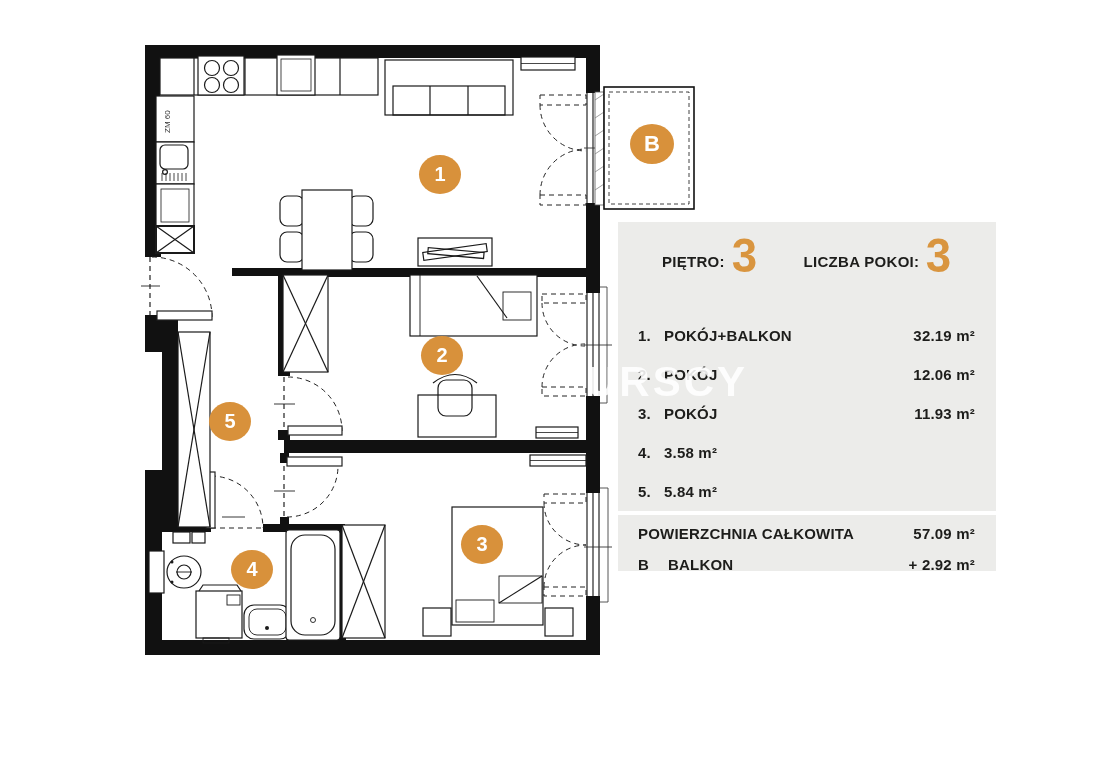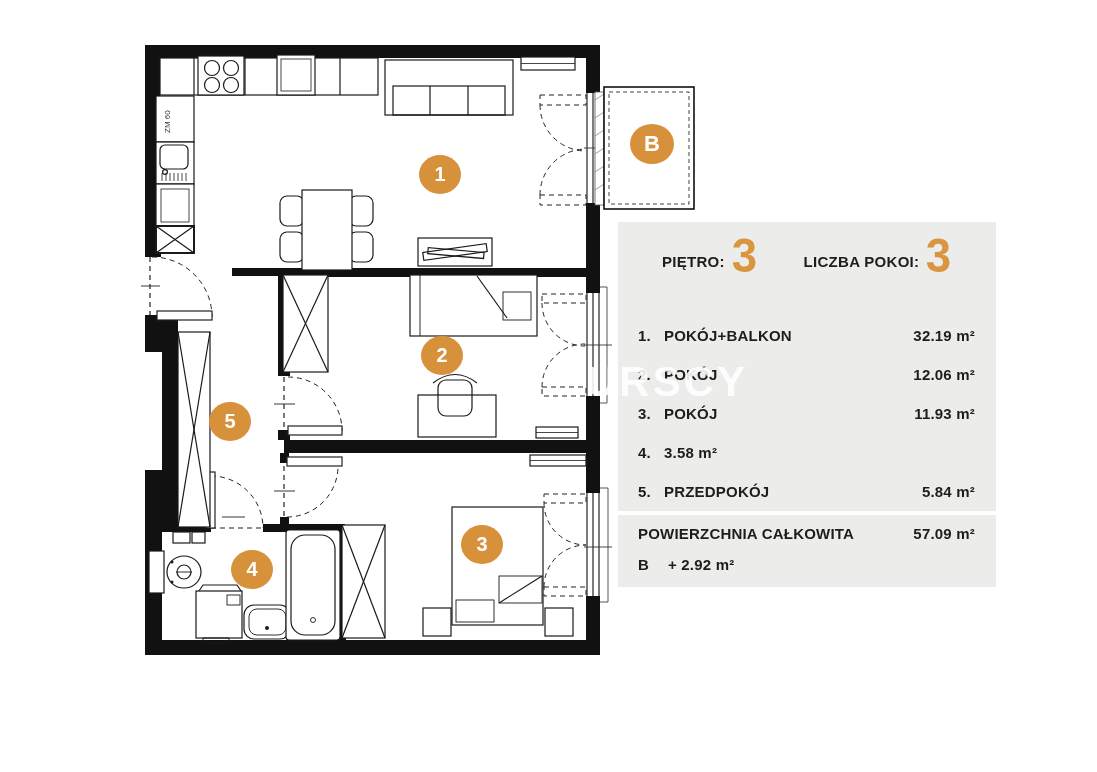--- a/index.html
+++ b/index.html
@@ -7,21 +7,21 @@
          font-family:"Liberation Sans", sans-serif;color:#1d1d1b;}
   svg{position:absolute;left:0;top:0;}
   
   .marker{position:absolute;width:42px;height:39px;border-radius:50%;
           background:#D8913B;color:#fff;font-weight:700;font-size:20px;
           display:flex;align-items:center;justify-content:center;z-index:3;}
   .marker.balcony{width:44px;height:40px;font-size:22px;}
   
   .panel{position:absolute;left:618px;width:378px;background:#ECECEA;z-index:1;}
   .panel1{top:222px;height:289px;}
-  .panel2{top:515px;height:72px;}
+  .panel2{top:515px;height:56px;}
   .hdr{display:flex;justify-content:center;gap:46px;padding-top:12px;}
   .hdr .grp{display:flex;align-items:center;gap:6px;}
   .hdr .lbl{font-weight:700;font-size:15px;letter-spacing:.3px;margin-top:10px;}
   .hdr .big{font-weight:700;font-size:48px;line-height:44px;color:#D9953F;
             transform:scaleX(.95);}
   .legend{position:absolute;left:0;top:94px;width:100%;}
   .row{display:flex;align-items:center;height:39px;padding:0 21px 0 20px;
        font-size:15px;font-weight:700;letter-spacing:.2px;}
   .row .num{width:26px;flex:none;}
   .row .nm{flex:1;}
@@ -338,32 +338,32 @@
         <span class="num">3.</span>
         <span class="nm">POKÓJ</span>
         <span class="ar">11.93 m²</span>
       </div>
       <div class="row">
         <span class="num">4.</span>
         <span class="ar">3.58 m²</span>
       </div>
       <div class="row">
         <span class="num">5.</span>
-        <span class="nm">PRZEDPOKÓJ</span>
         <span class="ar">5.84 m²</span>
       </div>
     </div>
   </div>
 
   <div class="panel panel2">
     <div class="row pad">
       <span class="nm">POWIERZCHNIA CAŁKOWITA</span>
       <span class="ar">57.09 m²</span>
     </div>
     <div class="row">
       <span class="num" style="width:30px">B</span>
+      <span class="nm">BALKON</span>
       <span class="ar">+ 2.92 m²</span>
     </div>
   </div>
 
   <div class="watermark">URSCY</div>
 
 </div>
 
 </body></html>

